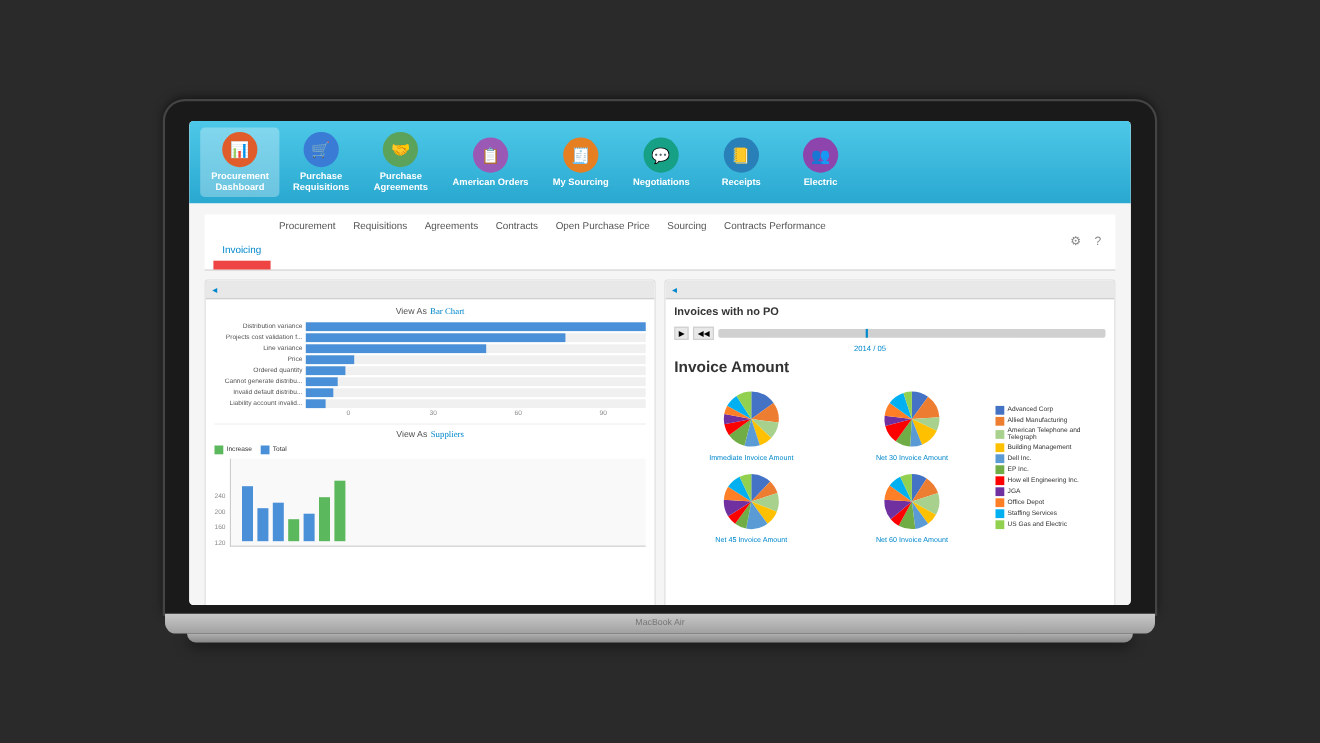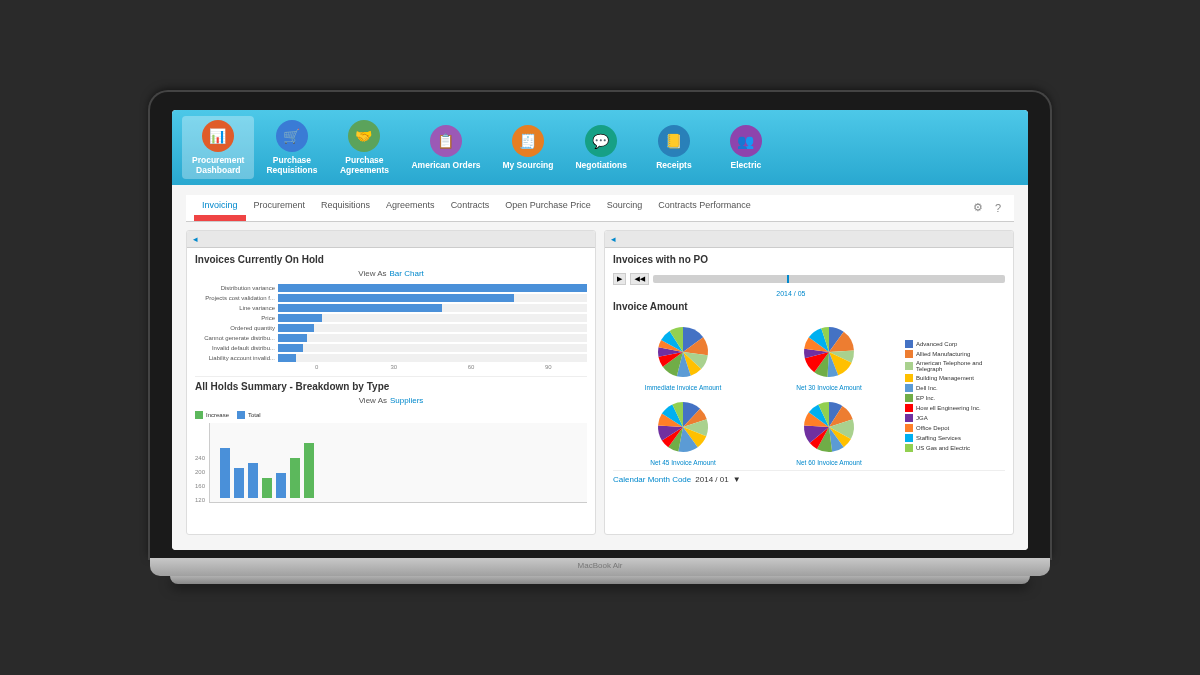--- a/index.html
+++ b/index.html
@@ -127,21 +127,22 @@
     .sub-tab {
       font-size: 9px;
       padding: 5px 8px;
       cursor: pointer;
       color: #555;
       white-space: nowrap;
       border-bottom: 2px solid transparent;
     }
     .sub-tab.active {
       color: #0088cc;
-      border-bottom: 6px solid #ef4444;
+      border-bottom: 8px solid #ef4444;
+      margin-top: 22px;
     }
 
     .sub-tab-actions {
       margin-left: auto;
       display: flex;
       gap: 4px;
     }
     .sub-tab-action {
       width: 16px;
       height: 16px;
@@ -218,20 +219,21 @@
       font-size: 8px;
       color: #555;
     }
     .view-as-select {
       font-size: 8px;
       color: #0088cc;
       cursor: pointer;
       margin-left: 3px;
       border: none;
       background: transparent;
+      font-family: Liberation Serif, serif;
     }
 
     
     .bar-chart-container {
       display: flex;
       flex-direction: column;
       gap: 2px;
     }
 
     .bar-row {
@@ -334,21 +336,21 @@
     .pie-section {
       flex: 1;
     }
 
     .legend-section {
       width: 100px;
       padding-top: 20px;
     }
 
     .invoice-amount-title {
-      font-size: 10px;
+      font-size: 14px;
       font-weight: bold;
       color: #333;
       margin-bottom: 4px;
     }
 
     .calendar-row {
       display: flex;
       align-items: center;
       gap: 4px;
       margin-top: 4px;
@@ -440,21 +442,20 @@
           </div>
         </div>
 
         <div class="dashboard-row">
 
           <div class="panel-left">
             <div class="panel-header">
               <span class="panel-header-arrow">◂</span>
             </div>
             <div class="panel-body">
-              <div class="panel-title">Invoices Currently On Hold</div>
               <div class="view-as-row">
                 <span class="view-as-label">View As</span>
                 <span class="view-as-select">Bar Chart</span>
               </div>
               <div class="bar-chart-container" id="bar-chart">
                   <div class="bar-row">
     <div class="bar-label">Distribution variance</div>
     <div class="bar-track">
       <div class="bar-fill" style="width:100%;"></div>
     </div>
@@ -503,21 +504,20 @@
   </div>
                 </div>
               <div class="bar-axis" id="bar-axis">
                   <span class="bar-axis-label">0</span>
                   <span class="bar-axis-label">30</span>
                   <span class="bar-axis-label">60</span>
                   <span class="bar-axis-label">90</span>
                 </div>
 
               <div class="second-chart-section">
-                <div class="panel-title">All Holds Summary - Breakdown by Type</div>
                 <div class="view-as-row">
                   <span class="view-as-label">View As</span>
                   <span class="view-as-select">Suppliers</span>
                 </div>
 
                 <div style="display:flex;gap:8px;margin-bottom:4px;" id="waterfall-legend">
                     <div class="legend-item">
                       <div class="legend-color" style="background:#5cb85c;"></div>
                       <span>Increase</span>
                     </div>
@@ -686,25 +686,20 @@
                         </div>
                         <div class="legend-item">
                           <div class="legend-color" style="background:#92D050;"></div>
                           <span>US Gas and Electric</span>
                         </div>
                       </div>
                   </div>
                 </div>
               </div>
 
-              <div class="calendar-row">
-                <span class="calendar-label">Calendar Month Code</span>
-                <span class="calendar-value">2014 / 01</span>
-                <span class="calendar-dropdown">▼</span>
-              </div>
             </div>
           </div>
 
         </div>
       </div>
     </div>
   </div>
   <div class="laptop-base"></div>
   <div class="laptop-bottom"></div>
 </div>

